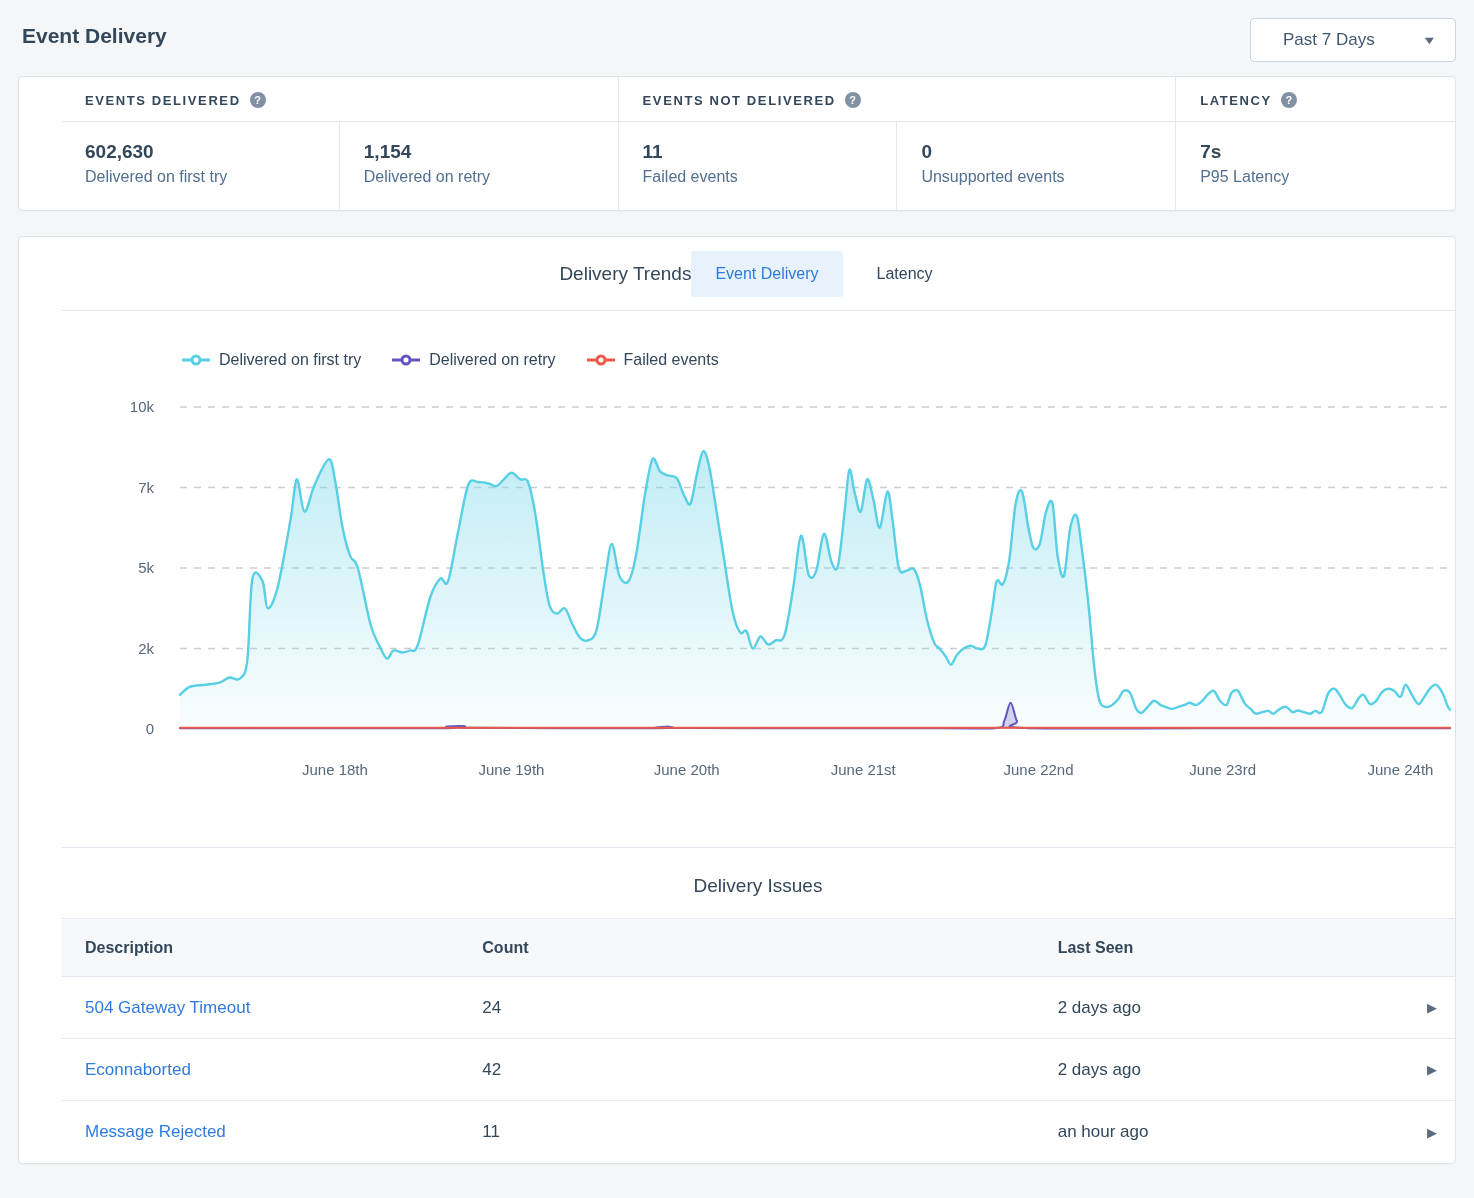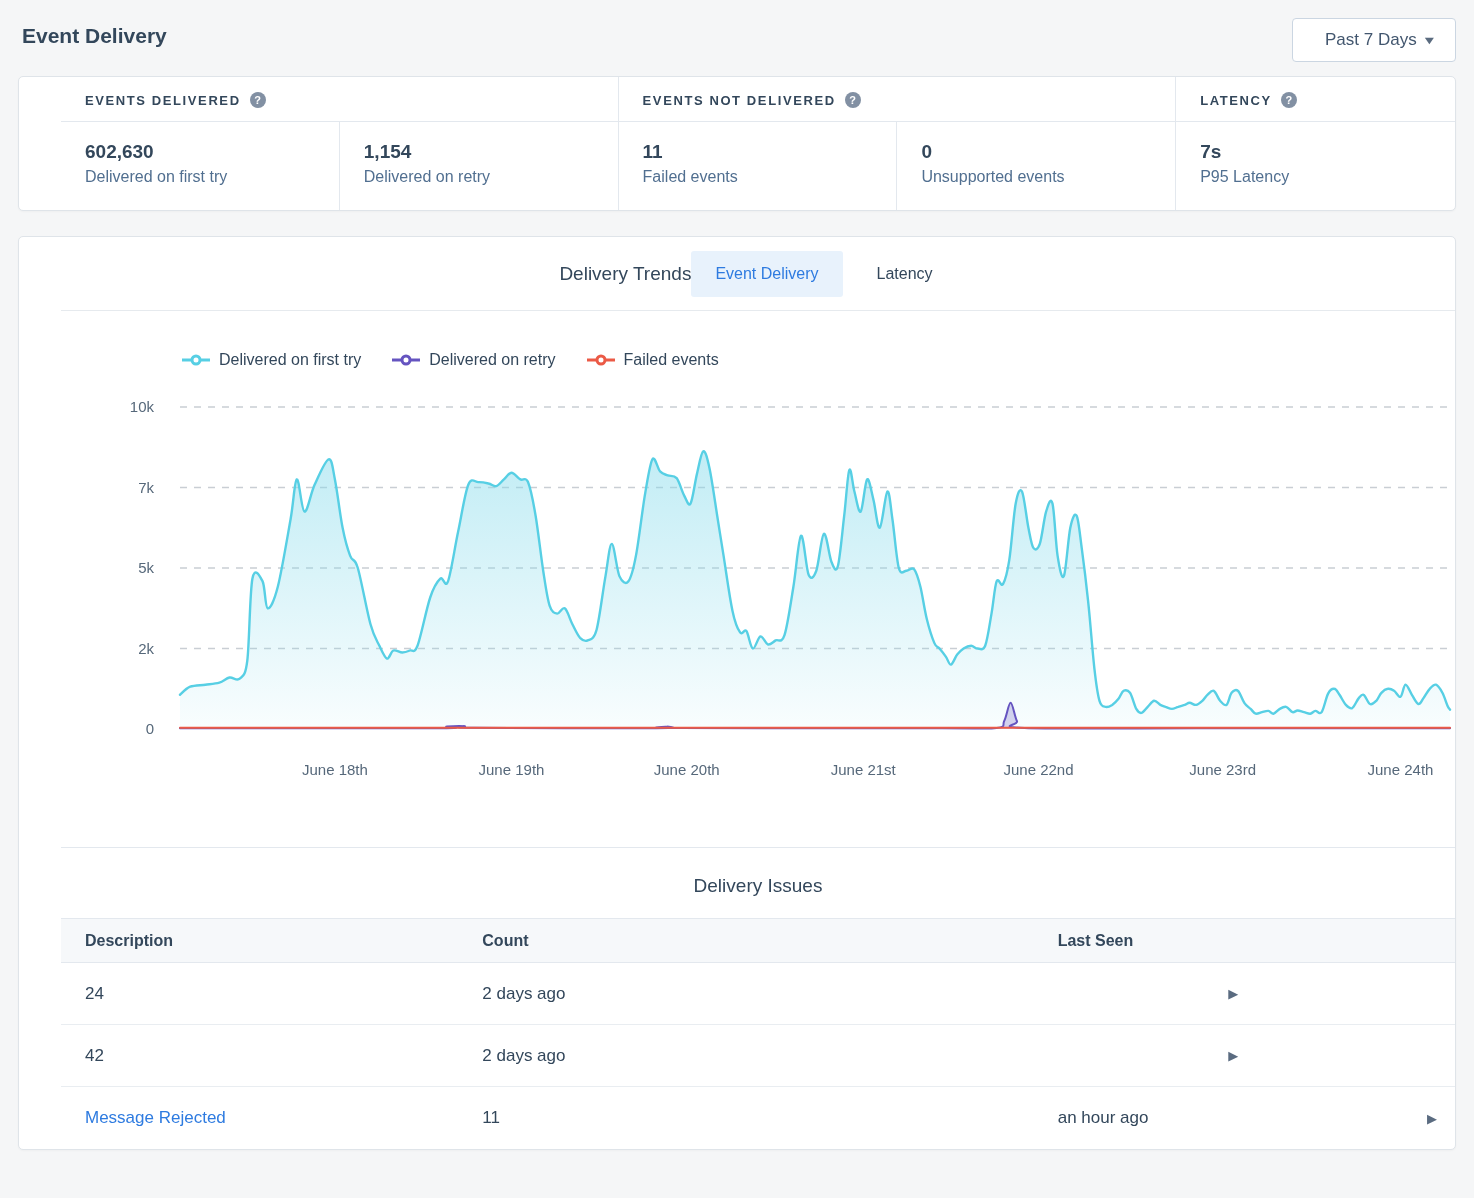--- a/index.html
+++ b/index.html
@@ -7,21 +7,21 @@
   body {
     background:#f5f6f7;
     font-family:"Liberation Sans", sans-serif;
     color:#33475b;
     padding:18px 18px 0 18px;
   }
   
   .topbar { display:flex; justify-content:space-between; align-items:flex-start; height:58px; }
   .page-title { font-size:21px; font-weight:700; color:#33475b; padding-top:6px; padding-left:4px; }
   .range-btn {
-    width:164px; height:44px; background:#fff; border:1px solid #cbd6e2; border-radius:4px;
+    width:206px; height:44px; background:#fff; border:1px solid #cbd6e2; border-radius:4px;
     display:flex; align-items:center; justify-content:space-between;
     padding:0 20px 0 32px; font-size:17px; color:#42566e; cursor:pointer;
   }
   .range-caret { font-size:11px; color:#5a6b7f; transform:scaleX(1.4); }
   
   .card { background:#fff; border:1px solid #dfe4e9; border-radius:5px; box-shadow:0 1px 2px rgba(0,0,0,.03);padding-left:42px; }
   
   .stats-card { margin-top:0px; overflow:hidden; }
   .stats-grid { display:grid; grid-template-columns:repeat(5,1fr); }
   .stat-head {
@@ -53,21 +53,21 @@
   .legend { display:flex; gap:30px; margin:40px 0 8px 120px; align-items:center; }
   .legend-item { display:flex; align-items:center; gap:8px; font-size:16px; color:#33475b; cursor:pointer; }
   
   .chart-wrap { width:1434px; }
   .chart-wrap svg { display:block; }
   
   .issues-head { border-top:1px solid #e3e8ee; padding:27px 24px 21px 24px;text-align:center; }
   .issues-table-head {
     display:grid; grid-template-columns:29% 42% 1fr 46px; align-items:center;
     background:#f6f8fa; border-top:1px solid #e3e8ee; border-bottom:1px solid #e3e8ee;
-    height:45px; padding-left:24px; font-size:16px; font-weight:700; color:#33475b;
+    height:59px; padding-left:24px; font-size:16px; font-weight:700; color:#33475b;
   }
   .issue-row {
     display:grid; grid-template-columns:29% 42% 1fr 46px; align-items:center;
     height:62px; padding-left:24px; border-bottom:1px solid #e9edf1; font-size:17px; cursor:pointer;
   }
   .issue-row:last-child { border-bottom:none; }
   .issue-link { color:#2e7be0; text-decoration:none; }
   .issue-count, .issue-seen { color:#33475b; }
   .row-chevron { color:#5a6b80; font-size:13px; justify-self:center; }
 </style>
@@ -196,25 +196,27 @@
   </div>
 
   <div class="issues-table-head">
     <div>Description</div>
     <div>Count</div>
     <div>Last Seen</div>
     <div></div>
   </div>
 
   <div class="issue-row">
+    <a class="issue-link" href="#">504 Gateway Timeout</a>
     <div class="issue-count">24</div>
     <div class="issue-seen">2 days ago</div>
     <div class="row-chevron">▶</div>
   </div>
   <div class="issue-row">
+    <a class="issue-link" href="#">Econnaborted</a>
     <div class="issue-count">42</div>
     <div class="issue-seen">2 days ago</div>
     <div class="row-chevron">▶</div>
   </div>
   <div class="issue-row">
     <a class="issue-link" href="#">Message Rejected</a>
     <div class="issue-count">11</div>
     <div class="issue-seen">an hour ago</div>
     <div class="row-chevron">▶</div>
   </div>

